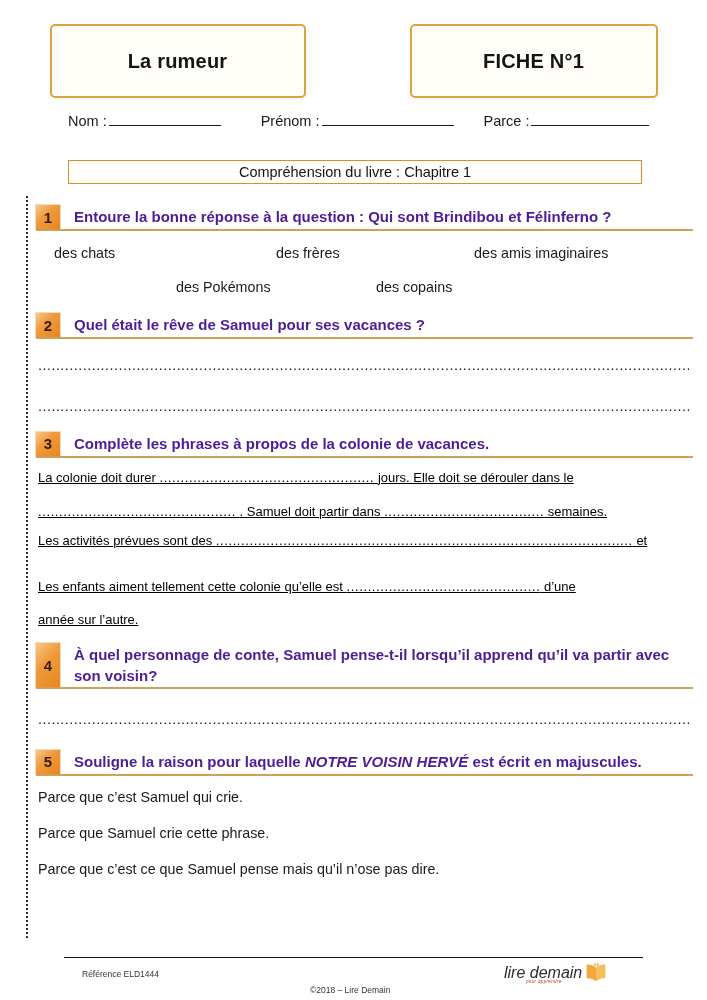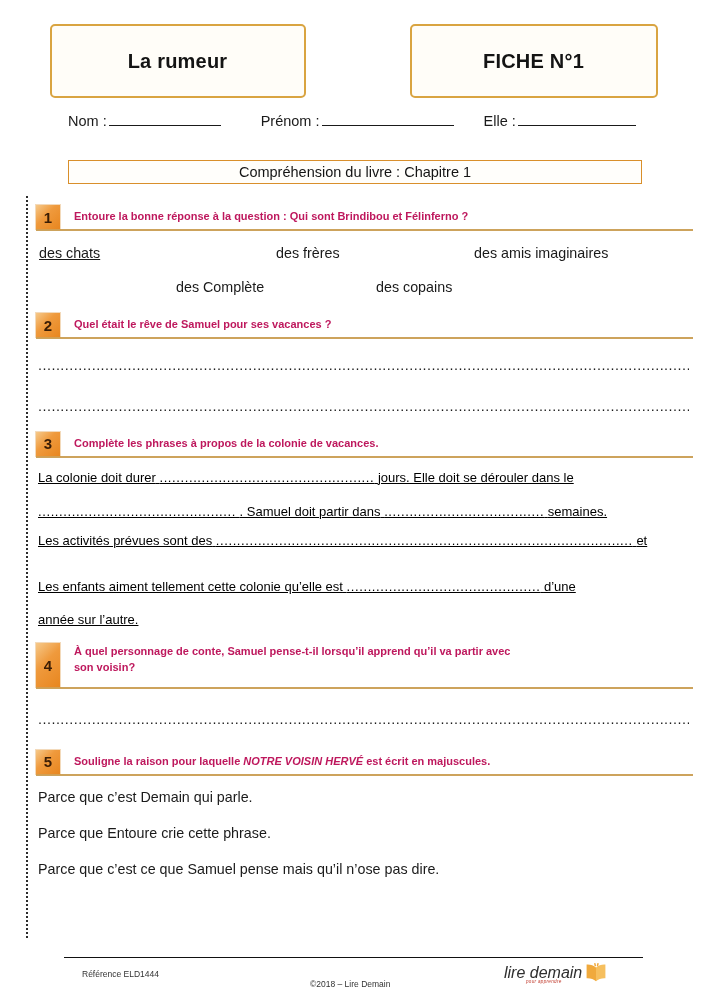--- a/index.html
+++ b/index.html
@@ -131,24 +131,24 @@
     font-weight: bold;
     display: flex;
     align-items: center;
     justify-content: center;
     box-shadow: 0 0 0 1px rgba(220,150,60,0.35);
   }
   .badge.tall { min-height: 44px; }
   .q-text {
     flex: 1 1 auto;
     padding-left: 14px;
-    font-size: 11px;
+    font-size: 15px;
     font-weight: bold;
     line-height: 1.42;
-    color: #be185d;
+    color: #4c1d95;
     display: flex;
     align-items: center;
   }
   .q-text.two-line { align-items: flex-start; padding-top: 1px; }
   .q-text i { font-style: italic; }
 
   .q-rule {
     margin-left: 36px;
     margin-right: 14px;
     height: 0;
@@ -211,21 +211,21 @@
     left: 64px;
     top: 963px;
     width: 600px;
     height: 30px;
     display: flex;
     align-items: center;
     font-size: 8.5px;
     color: #333;
   }
   .footer .ref { position: absolute; left: 18px; top: 6px; }
-  .footer .cop { position: absolute; left: 246px; top: 16px; }
+  .footer .cop { position: absolute; left: 246px; top: 22px; }
   .logo {
     position: absolute;
     left: 440px;
     top: 0px;
     display: flex;
     align-items: center;
     gap: 3px;
   }
   .logo .logotext {
     font-size: 16px;
@@ -265,46 +265,46 @@
     <span class="lab">Nom :</span>
     <span class="rule rule-nom"></span>
   </div>
   <span class="gap-a"></span>
   <div class="field">
     <span class="lab">Prénom :</span>
     <span class="rule rule-prenom"></span>
   </div>
   <span class="gap-b"></span>
   <div class="field">
-    <span class="lab">Elle :</span>
+    <span class="lab">Parce :</span>
     <span class="rule rule-date"></span>
   </div>
 </div>
 
 <div class="subtitle-bar">
   <span>Compréhension du livre : Chapitre 1</span>
 </div>
 
 <div class="sheet">
 
   <div class="q-block">
     <div class="q-head">
       <div class="badge">1</div>
       <div class="q-text">Entoure la bonne réponse à la question : Qui sont Brindibou et Félinferno ?</div>
     </div>
     <div class="q-rule"></div>
 
     <div class="q-body" style="padding-top:12px;">
       <div class="opt-row">
-        <span class="opt" style="left:1px;text-decoration:underline;">des chats</span>
+        <span class="opt" style="left:16px;">des chats</span>
         <span class="opt" style="left:238px;">des frères</span>
         <span class="opt" style="left:436px;">des amis imaginaires</span>
       </div>
       <div class="opt-row">
-        <span class="opt" style="left:138px;">des Complète</span>
+        <span class="opt" style="left:138px;">des Pokémons</span>
         <span class="opt" style="left:338px;">des copains</span>
       </div>
     </div>
   </div>
 
   <div class="q-block" style="margin-top:2px;">
     <div class="q-head">
       <div class="badge">2</div>
       <div class="q-text">Quel était le rêve de Samuel pour ses vacances ?</div>
     </div>
@@ -373,22 +373,22 @@
       <div class="badge">5</div>
       <div class="q-text">
         <span>
           <span>Souligne la raison pour laquelle </span><i>NOTRE VOISIN HERVÉ</i><span> est écrit en majuscules.</span>
         </span>
       </div>
     </div>
     <div class="q-rule"></div>
 
     <div class="q-body" style="padding-top:13px;">
-      <div class="ans-line">Parce que c’est Demain qui parle.</div>
-      <div class="ans-line" style="margin-top:19px;">Parce que Entoure crie cette phrase.</div>
+      <div class="ans-line">Parce que c’est Samuel qui crie.</div>
+      <div class="ans-line" style="margin-top:19px;">Parce que Samuel crie cette phrase.</div>
       <div class="ans-line" style="margin-top:19px;">Parce que c’est ce que Samuel pense mais qu’il n’ose pas dire.</div>
     </div>
   </div>
 
 </div>
 
 <div class="footer-rule"></div>
 <div class="footer">
   <span class="ref">Référence ELD1444</span>
   <span class="cop">©2018 – Lire Demain</span>

